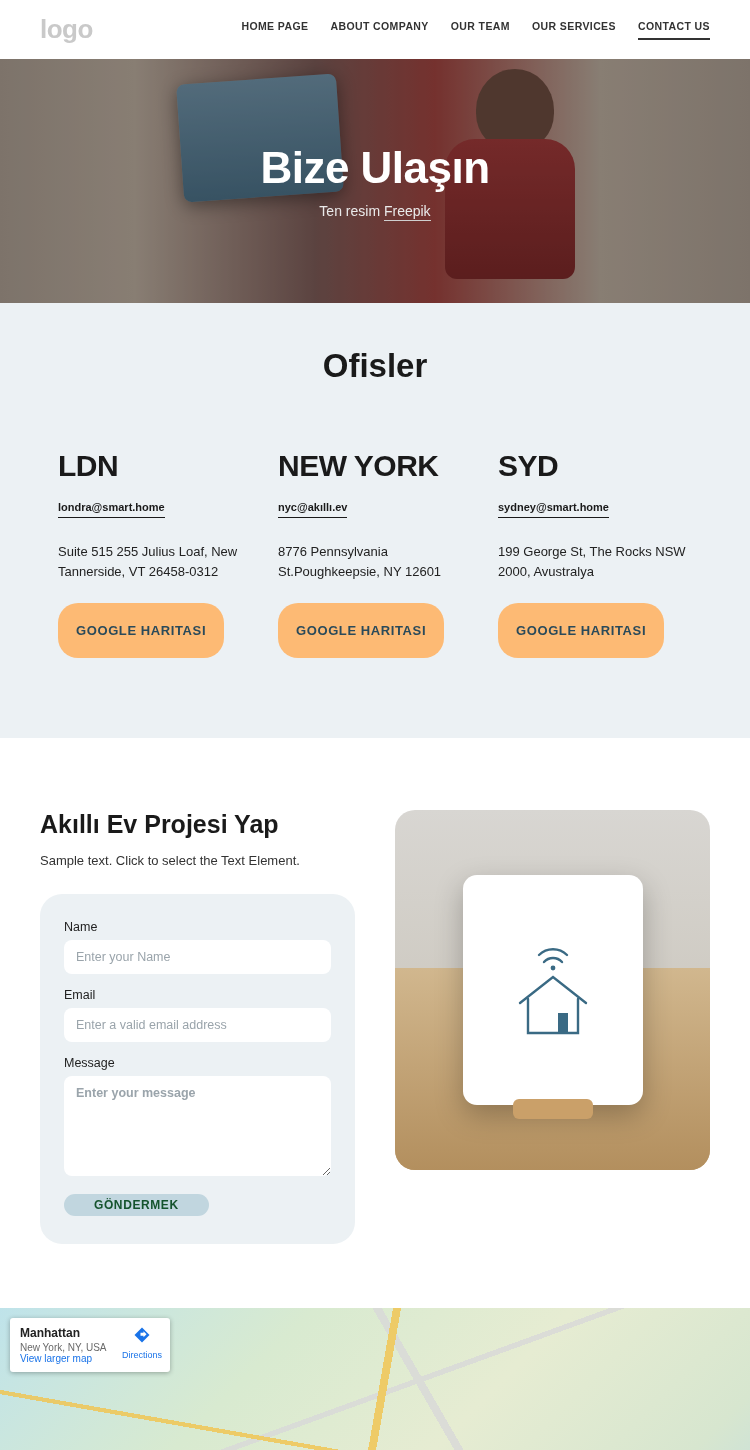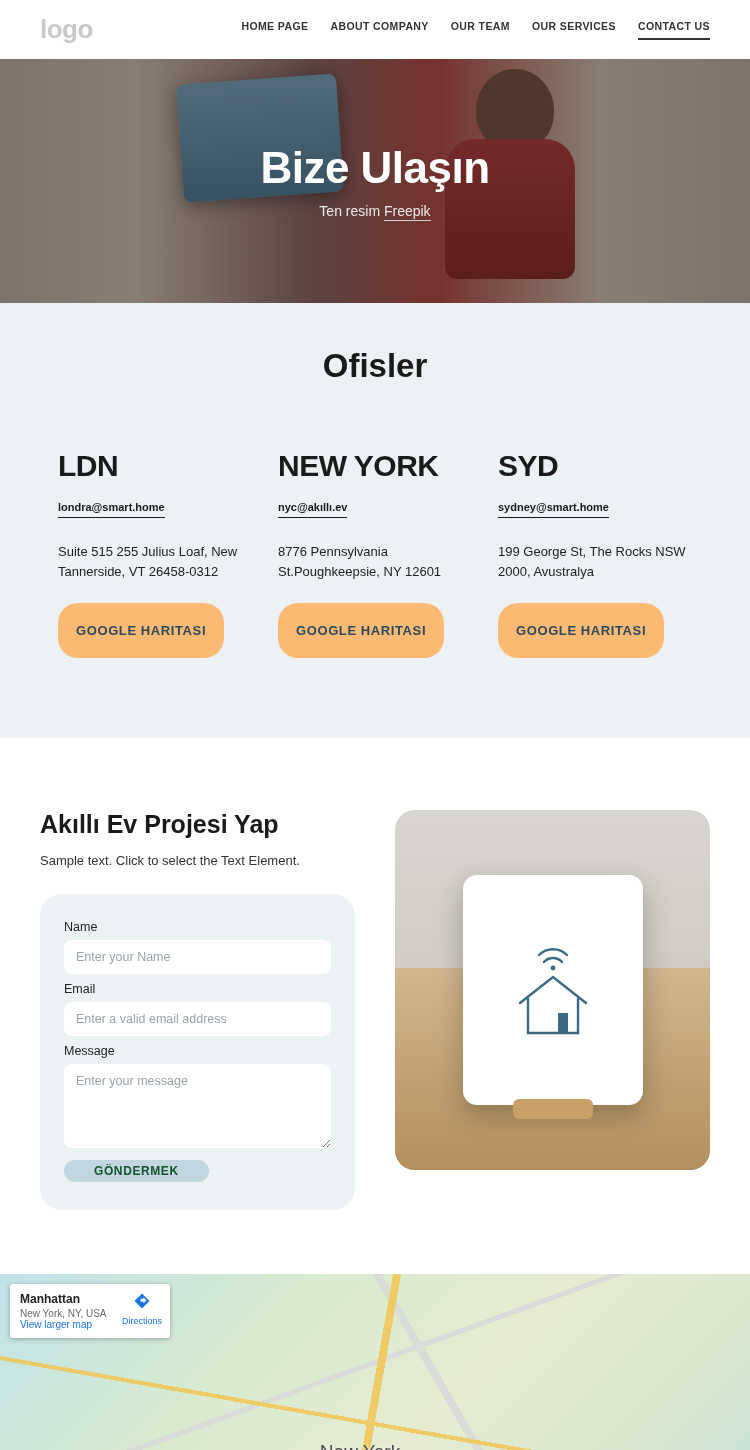--- a/index.html
+++ b/index.html
@@ -31,25 +31,25 @@
     .ocol h3{font-size:30px;font-weight:800;letter-spacing:-0.5px;margin-bottom:14px;}
     .ocol .mail{display:inline-block;font-size:11px;font-weight:700;border-bottom:1px solid #1a1a1a;padding-bottom:4px;margin-bottom:24px;}
     .ocol .addr{font-size:13px;line-height:1.5;margin-bottom:22px;color:#222;}
     .gbtn{display:inline-block;background:#fdba74;color:#2a4a5a;font-size:13px;font-weight:700;letter-spacing:0.6px;padding:20px 18px;border-radius:20px;cursor:pointer;}
 
     
     .proj{background:#fff;padding:72px 40px 64px;display:grid;grid-template-columns:1fr 1fr;gap:40px;align-items:start;}
     .proj-left h2{font-size:25px;font-weight:700;margin-bottom:14px;}
     .proj-left .lead{font-size:13px;color:#333;margin-bottom:26px;}
     .form-card{background:#ecf1f4;border-radius:22px;padding:26px 24px 28px;}
-    .fld{margin-bottom:8px;}
+    .fld{margin-bottom:14px;}
     .fld label{display:block;font-size:12.5px;color:#222;margin-bottom:6px;}
     .fld input,.fld textarea{width:100%;border:none;border-radius:8px;background:#fff;font-size:12.5px;padding:10px 12px;color:#333;font-family:inherit;}
     .fld input::placeholder,.fld textarea::placeholder{color:#9aa4ab;}
-    .fld textarea{height:84px;resize:vertical;}
+    .fld textarea{height:100px;resize:vertical;font-weight:bold;}
     .send{background:#c1d6df;color:#14532d;font-size:12px;font-weight:700;letter-spacing:0.6px;padding:4px 30px;border:none;border-radius:24px;cursor:pointer;}
     
     .proj-right{border-radius:20px;overflow:hidden;height:360px;background:linear-gradient(180deg,#d8d6d2 0%,#cfcbc3 48%,#c7a97e 100%);display:flex;align-items:center;justify-content:center;position:relative;}
     .proj-right::before{content:"";position:absolute;left:0;right:0;top:44%;height:56%;background:linear-gradient(180deg,#d1b78e,#b38f5e);}
     .tablet2{position:relative;width:180px;height:230px;background:#fff;border-radius:14px;box-shadow:0 10px 28px rgba(0,0,0,.25);display:flex;align-items:center;justify-content:center;}
     .tablet2 .stand{position:absolute;bottom:-14px;left:50%;transform:translateX(-50%);width:80px;height:20px;background:#caa069;border-radius:6px;}
     .house-wrap{text-align:center;}
 
     
     .map{position:relative;height:296px;background:linear-gradient(135deg,#bfe3ea 0%,#d8ead0 30%,#e6ecd2 55%,#d7e6cf 80%,#bcdce4 100%);overflow:hidden;font-family:Arial,sans-serif;}

